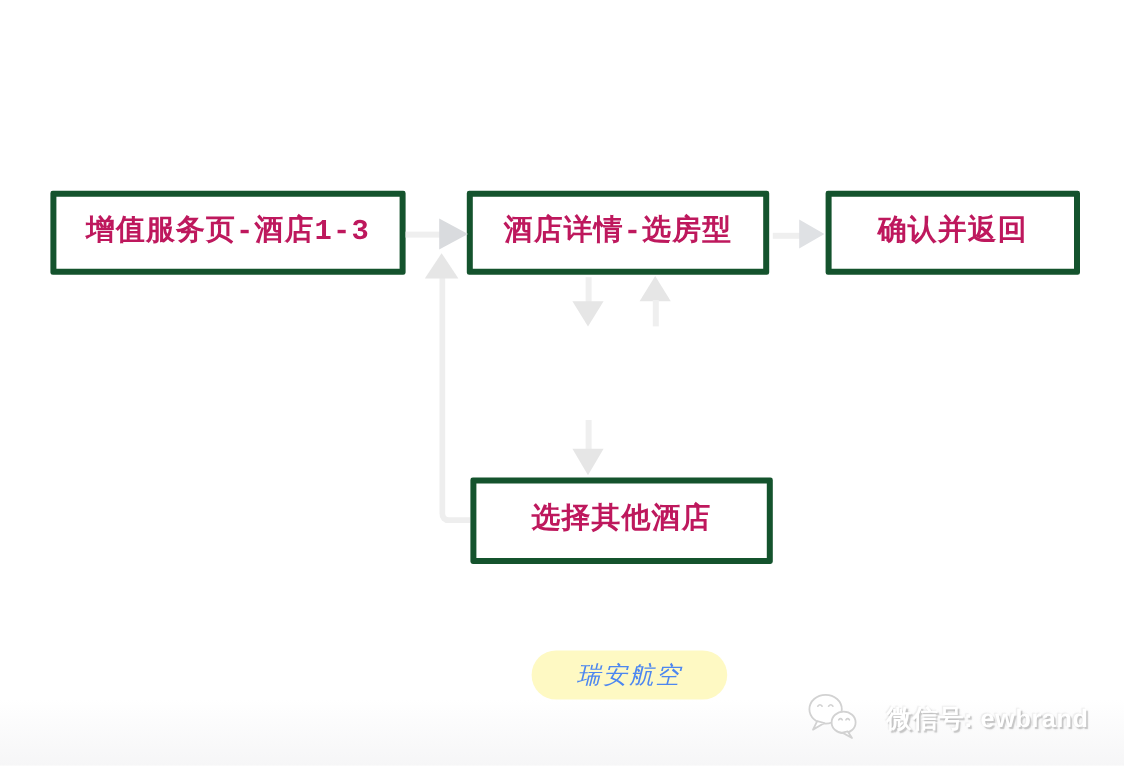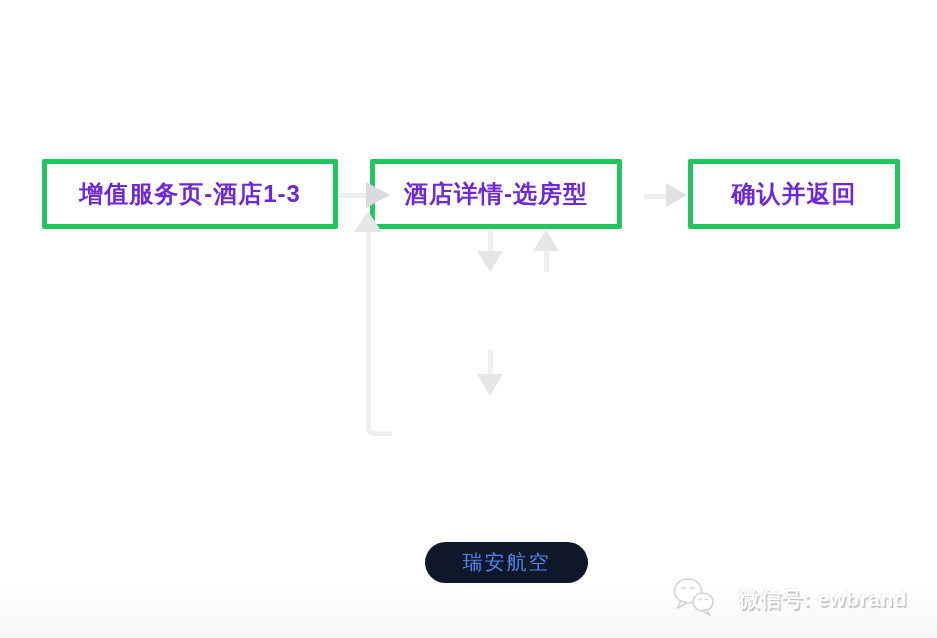--- a/index.html
+++ b/index.html
@@ -5,28 +5,28 @@
   html,body{margin:0;padding:0;}
   body{
     width:937px;height:638px;background:#ffffff;overflow:hidden;
     font-family:"Liberation Sans","DejaVu Sans",sans-serif;
   }
   .stage{position:relative;width:937px;height:638px;background:#ffffff;}
 
   
   .fbox{
     position:absolute;box-sizing:border-box;background:#fff;
-    border:5px solid #22c55e;border-radius:2px;
+    border:5px solid #14532d;border-radius:2px;
     display:flex;flex-direction:column;align-items:center;justify-content:center;
-    color:#6d28d9;font-weight:bold;text-align:center;
+    color:#be185d;font-weight:bold;text-align:center;font-family:Liberation Mono, monospace;
   }
   .fbox .main{font-size:24px;letter-spacing:1px;line-height:1;}
   .fbox .sub{font-size:15px;letter-spacing:.5px;margin-top:6px;line-height:1;}
   .box-services{left:42px;top:159px;width:296px;height:70px;}
-  .box-detail{left:370px;top:159px;width:252px;height:70px;}
+  .box-detail{left:389px;top:159px;width:252px;height:70px;}
   .box-confirm{left:688px;top:159px;width:212px;height:70px;}
   .box-modify{left:392px;top:273px;width:252px;height:76px;}
   .box-other{left:392px;top:398px;width:252px;height:72px;}
 
   
   .shaft-h{position:absolute;height:5px;background:#efefef;}
   .shaft-v{position:absolute;width:5px;background:#efefef;}
   .head-right{position:absolute;width:0;height:0;
     border-top:13px solid transparent;border-bottom:13px solid transparent;
     border-left:24px solid #dfe1e4;}
@@ -37,24 +37,24 @@
     border-left:13px solid transparent;border-right:13px solid transparent;
     border-bottom:21px solid #e6e6e6;}
   .loop-line{
     position:absolute;left:366px;top:231px;width:26px;height:205px;
     border-left:5px solid #eeeeee;border-bottom:5px solid #eeeeee;
     border-bottom-left-radius:8px;box-sizing:border-box;
   }
 
   
   .tag{
-    position:absolute;left:425px;top:542px;width:163px;height:41px;
-    background:#0f172a;border-radius:21px;
+    position:absolute;left:443px;top:542px;width:163px;height:41px;
+    background:#fef9c3;border-radius:21px;
     display:flex;align-items:center;justify-content:center;
-    color:#4d87f0;font-size:20px;letter-spacing:2px;
+    color:#4d87f0;font-size:20px;letter-spacing:2px;font-style:italic;
   }
 
   
   .watermark{
     position:absolute;right:30px;top:577px;height:44px;
     display:flex;align-items:center;gap:23px;
   }
   .wm-text{
     font-size:21px;font-weight:bold;color:#ffffff;letter-spacing:.5px;
     text-shadow:1.5px 1.5px 1px rgba(150,150,150,.55), -1px -1px 1px rgba(215,215,215,.45);
@@ -74,20 +74,23 @@
     <span class="main">增值服务页-酒店1-3</span>
   </div>
   <div class="fbox box-detail">
     <span class="main">酒店详情-选房型</span>
   </div>
   <div class="fbox box-confirm">
     <span class="main">确认并返回</span>
   </div>
 
 
+  <div class="fbox box-other">
+    <span class="main">选择其他酒店</span>
+  </div>
 
   <div class="shaft-h" style="left:338px;top:193px;width:32px;"></div>
   <div class="head-right" style="left:366px;top:182px;border-left-color:#d9dbde;"></div>
 
   <div class="shaft-h" style="left:644px;top:194px;width:26px;"></div>
   <div class="head-right" style="left:666px;top:183px;border-left-width:21px;border-top-width:12px;border-bottom-width:12px;"></div>
 
   <div class="shaft-v" style="left:488px;top:231px;height:22px;"></div>
   <div class="head-down" style="left:477px;top:251px;"></div>
 

